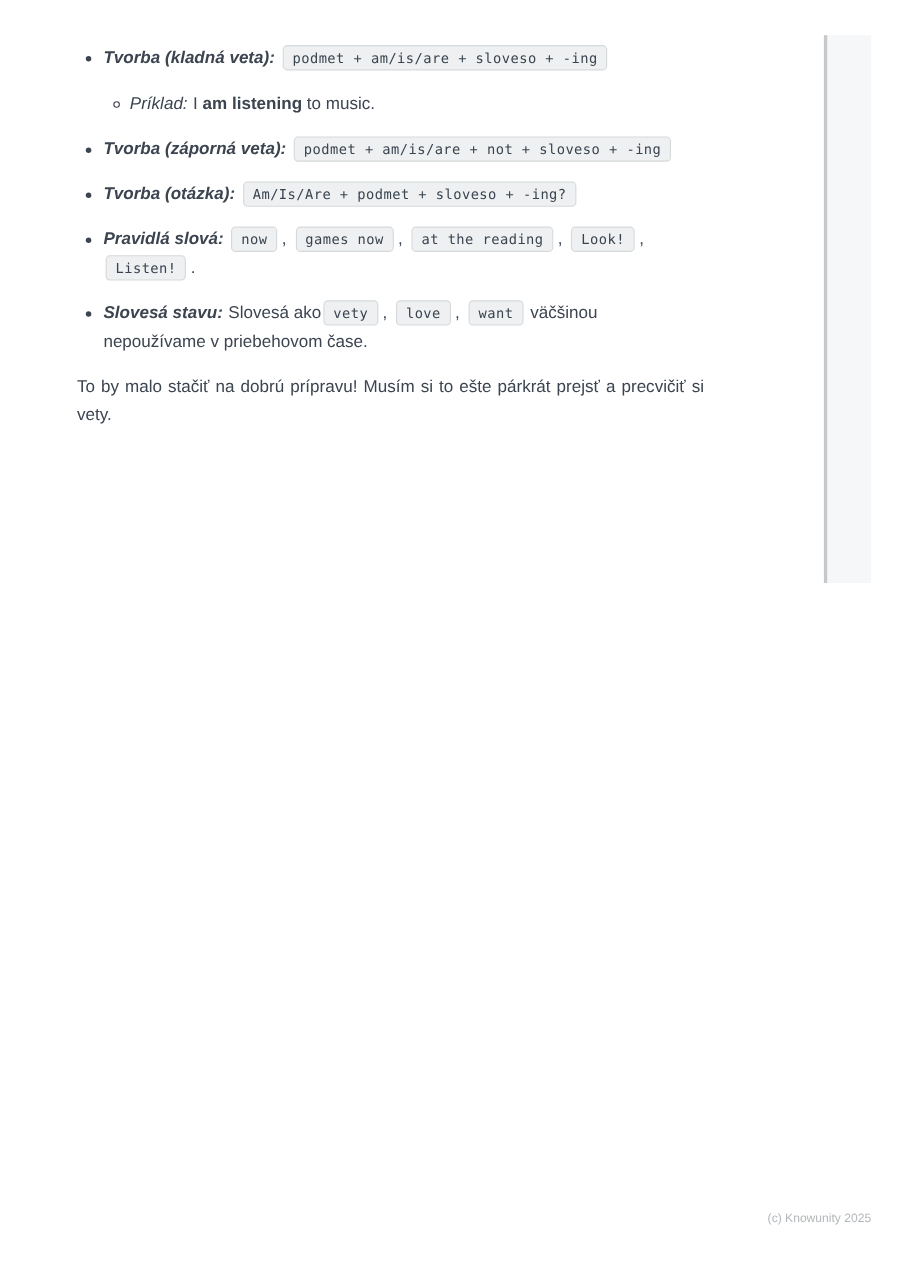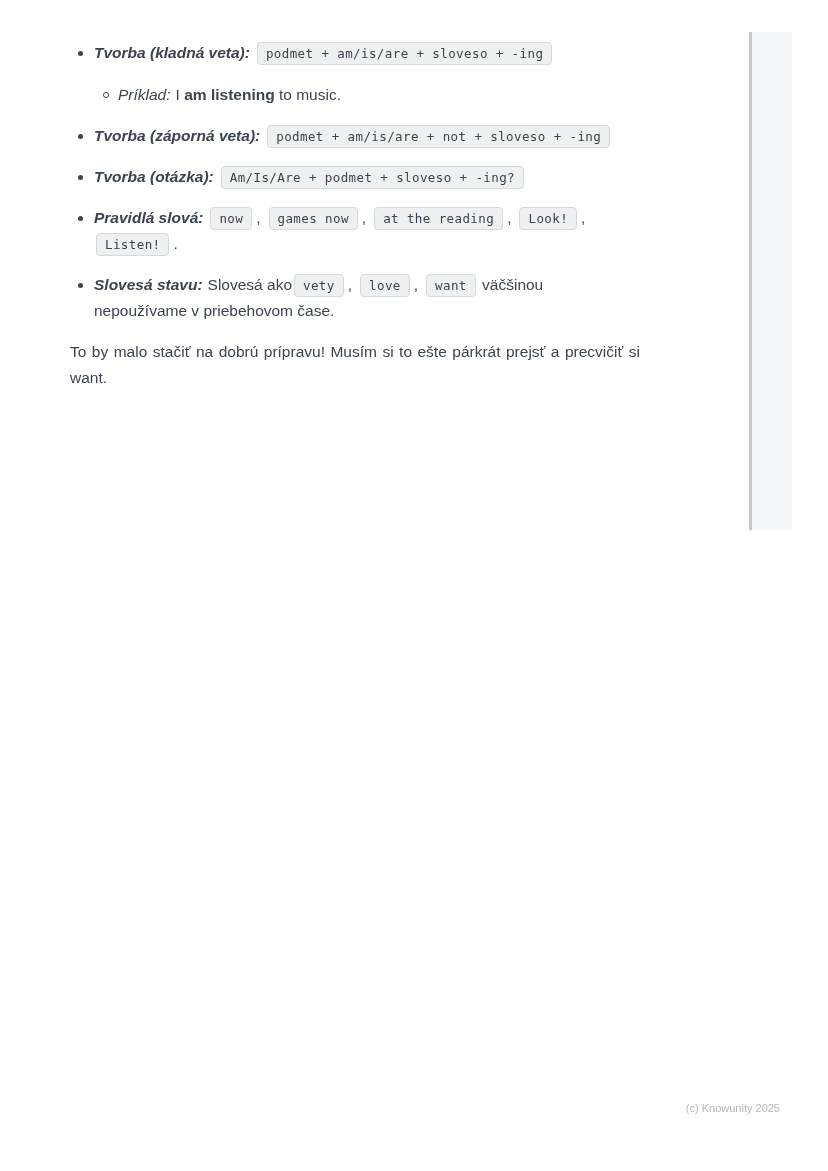--- a/index.html
+++ b/index.html
@@ -79,21 +79,21 @@
     background: #f6f7f8;
   }
   .side-scrollbar .scrollbar-edge {
     position: absolute;
     left: 0; top: 0;
     width: 3px; height: 100%;
     background: #c6c8ca;
   }
   .copyright-footer {
     position: absolute;
-    right: 48px; top: 1102px;
+    right: 36px; top: 1102px;
     font-size: 11px;
     color: #b4b7ba;
   }
 </style>
 </head>
 <body>
 
 <div class="content">
   <ul class="notes-list">
 
@@ -116,20 +116,20 @@
       <span class="item-label">Pravidlá slová:</span><span class="code-badge">now</span><span class="sep">,</span><span class="code-badge">games now</span><span class="sep">,</span><span class="code-badge">at the reading</span><span class="sep">,</span><span class="code-badge">Look!</span><span class="sep">,</span><span class="code-badge">Listen!</span><span class="sep">.</span>
     </li>
 
 
     <li class="note-item">
       <span class="item-label">Slovesá stavu:</span><span>Slovesá ako</span><span class="code-badge">vety</span><span class="sep">,</span><span class="code-badge">love</span><span class="sep">,</span><span class="code-badge">want</span> <span>väčšinou nepoužívame v priebehovom čase.</span>
     </li>
 
   </ul>
 
-  <p class="closing-paragraph">To by malo stačiť na dobrú prípravu! Musím si to ešte párkrát prejsť a precvičiť si want.</p>
+  <p class="closing-paragraph">To by malo stačiť na dobrú prípravu! Musím si to ešte párkrát prejsť a precvičiť si vety.</p>
 </div>
 
 <div class="side-scrollbar">
   <div class="scrollbar-edge"></div>
 </div>
 
 <div class="copyright-footer">(c) Knowunity 2025</div>
 
 </body></html>

